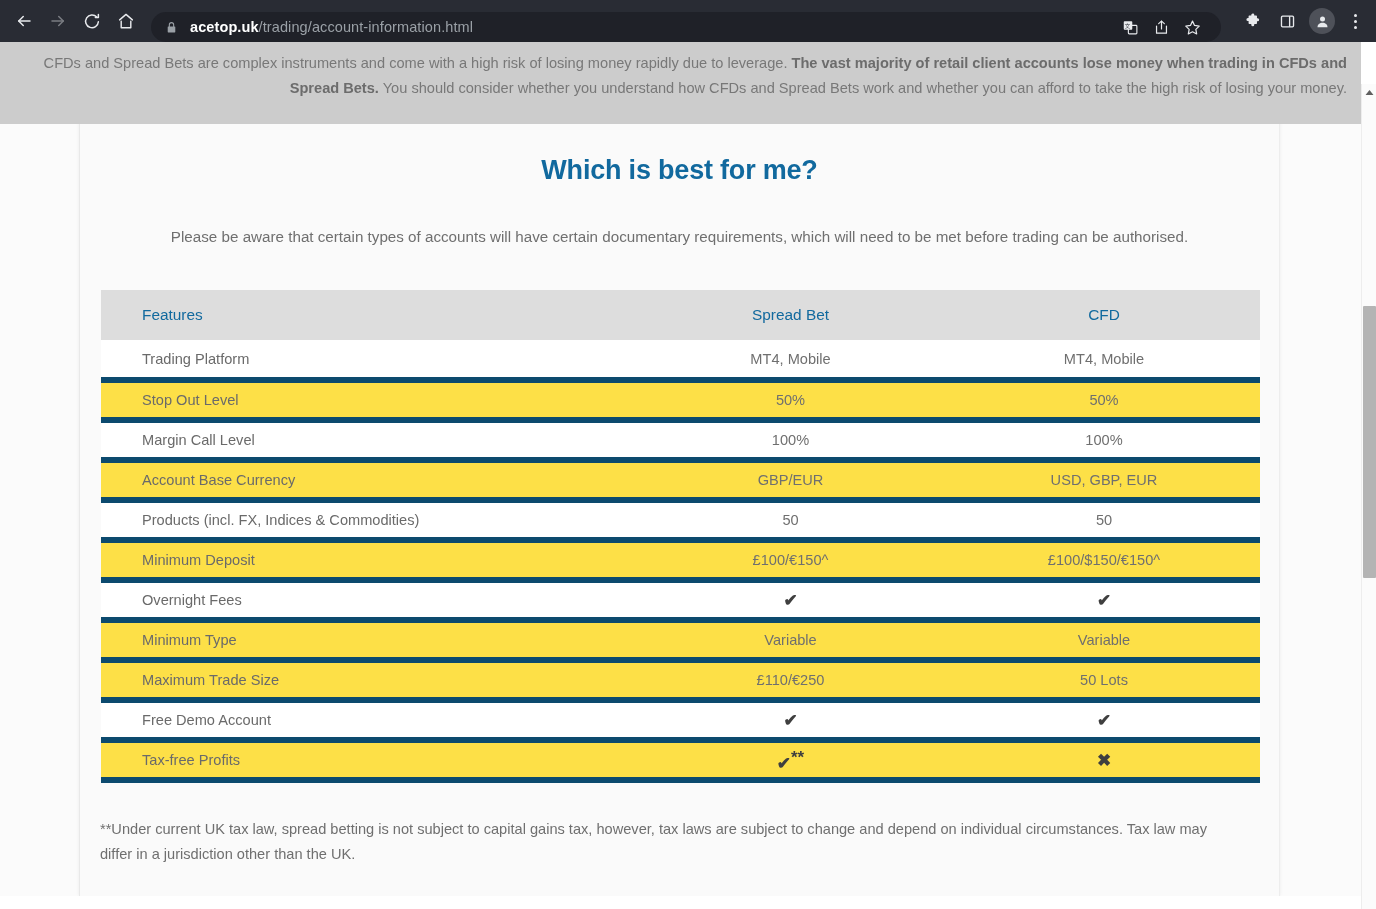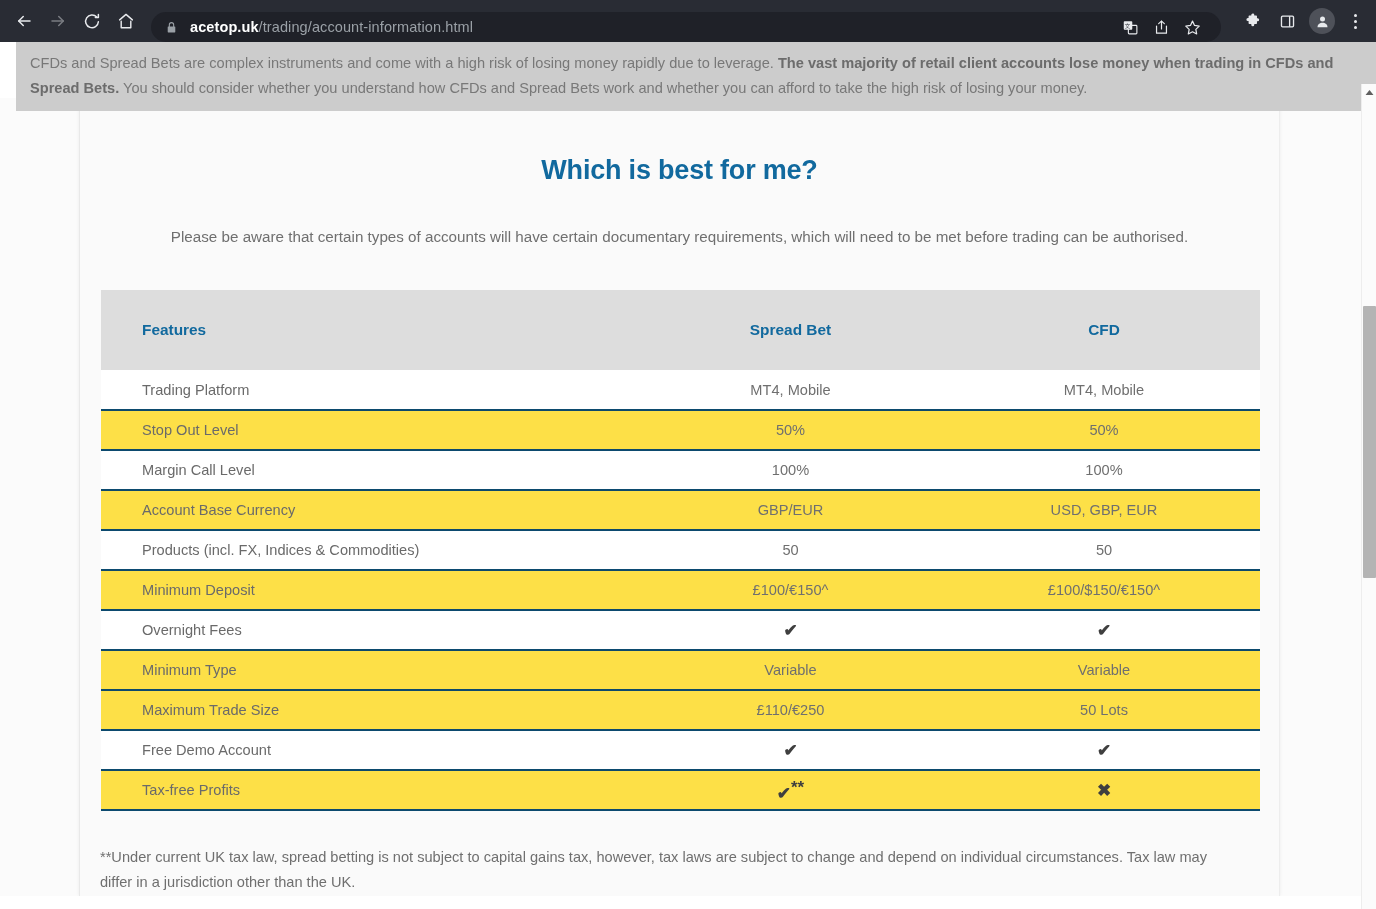--- a/index.html
+++ b/index.html
@@ -97,28 +97,28 @@
     position: relative;
     width: 1376px;
     height: 867px;
     background: #ffffff;
     overflow: hidden;
   }
 
   
   .risk-banner {
     position: absolute;
-    top: 0; left: 16px;
+    top: 0; left: 0;
     width: 1361px;
-    height: 69px;
+    height: 82px;
     background: #cccccc;
     color: #787878;
     font-size: 14.6px;
     line-height: 25px;
-    text-align: left;
+    text-align: right;
     padding: 9px 14px 0 14px;
     z-index: 5;
   }
   .risk-banner b { color: #6c6c6c; font-weight: bold; }
 
   
   .page-body {
     position: absolute;
     top: 56px; left: 0;
     width: 1361px;
@@ -164,35 +164,35 @@
   }
   .compare-table th,
   .compare-table td {
     height: 40px;
     padding: 0;
     vertical-align: middle;
     font-weight: normal;
   }
   .compare-table thead th {
     background: #dddddd;
-    height: 80px;
+    height: 50px;
     color: #11699e;
     font-size: 15.4px;
-    font-weight: bold;
+    font-weight: normal;
   }
   .col-feature { width: 532px; text-align: left; padding-left: 41px !important; }
   .col-sb      { width: 315px; text-align: center; }
   .col-cfd     { width: 312px; text-align: center; }
 
   .compare-table tbody tr { background: #ffffff; }
   .compare-table tbody tr.alt { background: #fde047; }
   .compare-table tbody td {
     color: #6f6f6f;
     font-size: 14.6px;
-    border-bottom: 2px solid #0c4a6e;
+    border-bottom: 6px solid #0c4a6e;
   }
   .compare-table tbody td.col-feature { color: #6a6a6a; }
 
   .mark {
     color: #3f3f3f;
     font-size: 17px;
     font-weight: bold;
     line-height: 1;
   }
 

